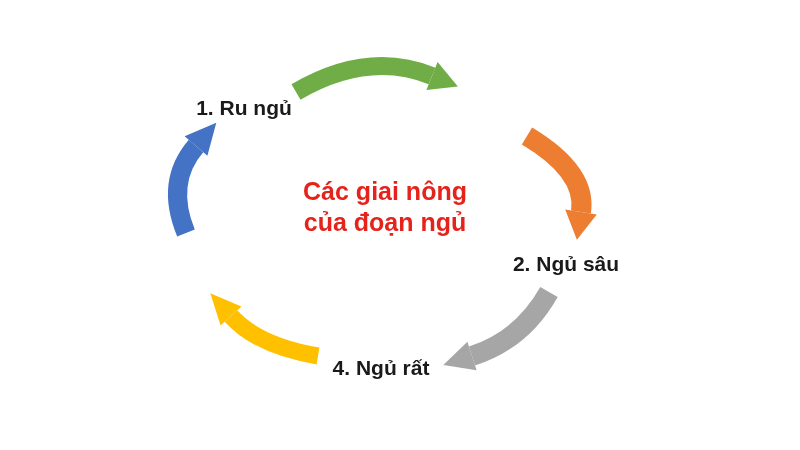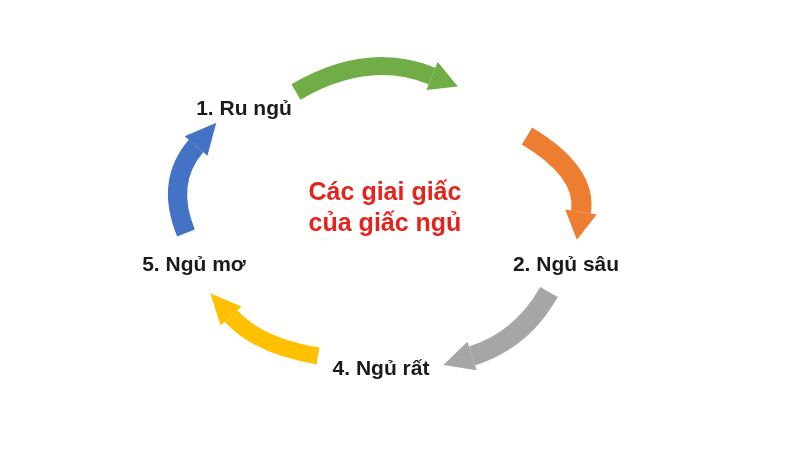--- a/index.html
+++ b/index.html
@@ -96,20 +96,19 @@
 
   <div class="stage-label" style="left:244px; top:108px;">1. Ru ngủ</div>
 
 
   <div class="stage-label" style="left:566px; top:264px;">2. Ngủ sâu</div>
 
   <div class="stage-label multiline" style="left:381px; top:368px;">
     <span class="line">4. Ngủ rất</span>
   </div>
 
-  <div class="stage-label" style="left:194px; top:264px;">5. Ngủ mơ</div>
 
   <div class="center-title" style="color: rgb(229, 35, 27);">
-    <span class="line">Các giai giấc</span>
-    <span class="line">của giấc ngủ</span>
+    <span class="line">Các giai nông</span>
+    <span class="line">của đoạn ngủ</span>
   </div>
 
 </div>
 
 </body></html>

